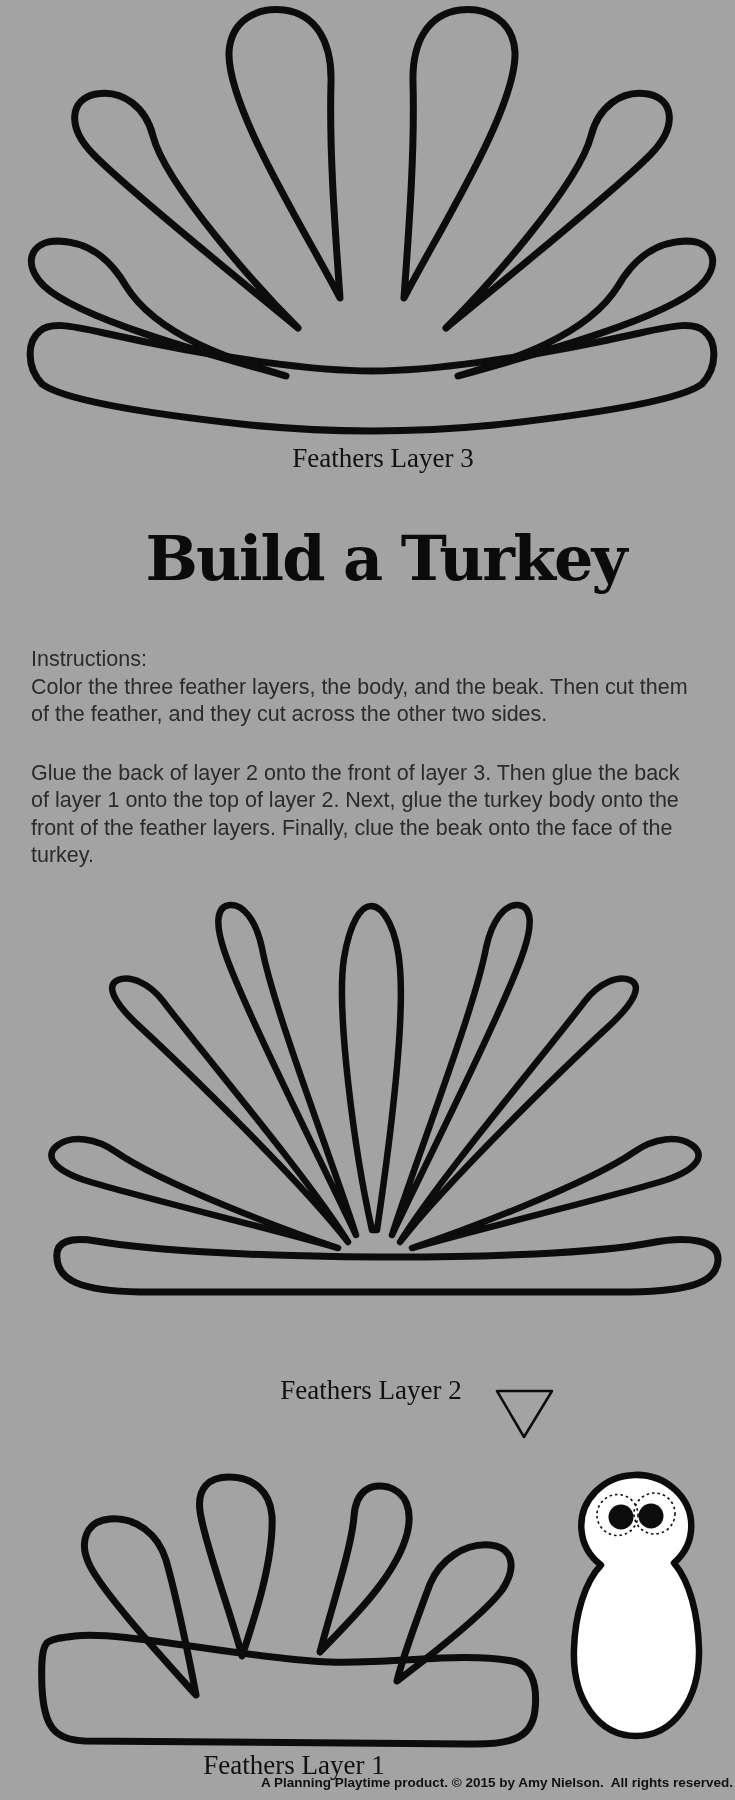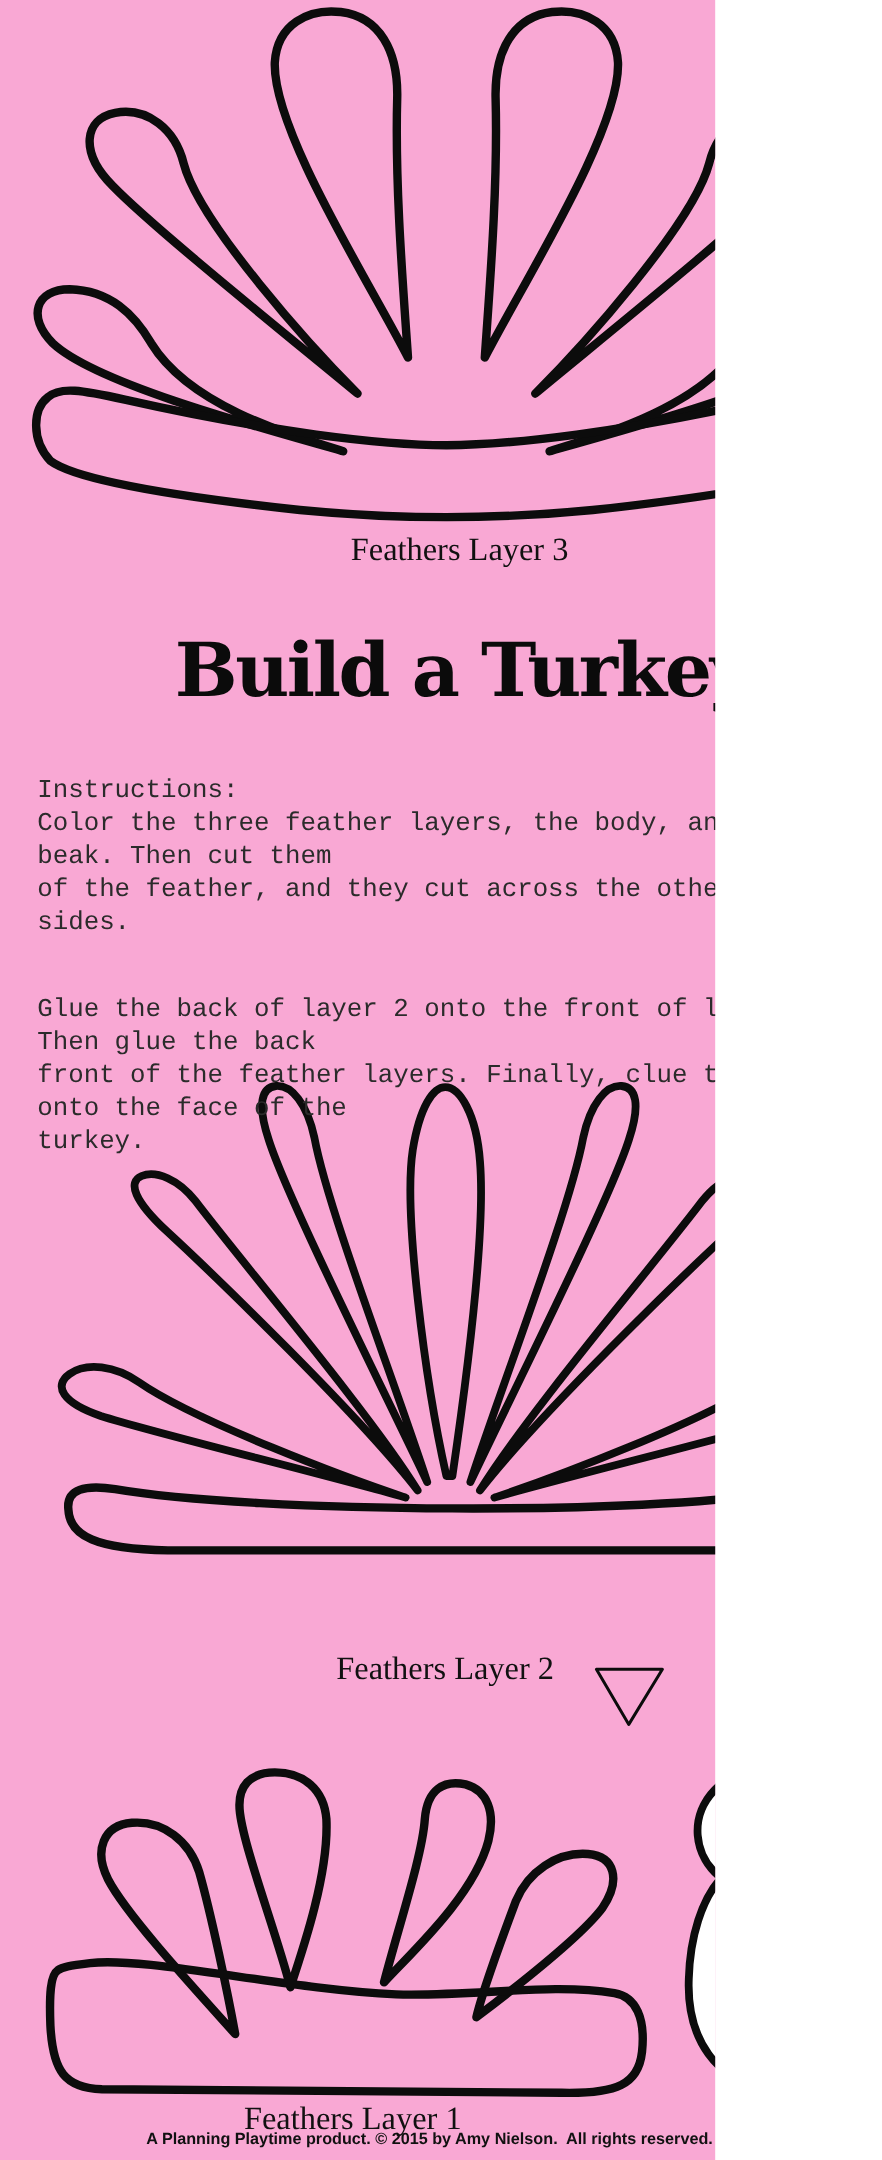--- a/index.html
+++ b/index.html
@@ -1,19 +1,19 @@
 <!DOCTYPE html>
 <html><head>
 <meta charset="utf-8">
 <style>
   html,body{margin:0;padding:0;background:#ffffff;}
   #page{
     position:relative;
-    width:596px;height:1800px;
-    background:#f9a8d4;
+    width:735px;height:1800px;
+    background:#a3a3a3;
     overflow:hidden;
     font-family:"Liberation Sans", sans-serif;
     color:#1a1a1a;
   }
   #art{position:absolute;left:0;top:0;width:735px;height:1800px;}
   .outline{fill:none;stroke:#0c0c0c;stroke-linecap:round;stroke-linejoin:round;}
   .w7{stroke-width:7px;}
   .w65{stroke-width:6.5px;}
   .thin{stroke-width:2.5px;}
   .serif-label{
@@ -34,24 +34,23 @@
     font-size:62px;
     letter-spacing:-2px;
     color:#0b0b0b;
   }
   #instructions{
     position:absolute;
     left:31px;top:646px;width:690px;
     font-size:21.5px;
     line-height:27.5px;
     color:#2b2b2b;
-    font-family:Liberation Mono, monospace;
   }
   #instructions .para{margin:0;}
-  #instructions .para2{margin-top:45px;}
+  #instructions .para2{margin-top:31px;}
   #footer{
     position:absolute;
     right:2px;top:1775px;
     font-size:13.5px;
     font-weight:bold;
     color:#111111;
     white-space:pre;
   }
 </style>
 </head>
@@ -106,20 +105,21 @@
   <div id="title">Build a Turkey</div>
 
   <div id="instructions">
     <div class="para">Instructions:</div>
     <div class="para">
       <div>Color the three feather layers, the body, and the beak. Then cut them</div>
       <div>of the feather, and they cut across the other two sides.</div>
     </div>
     <div class="para para2">
       <div>Glue the back of layer 2 onto the front of layer 3. Then glue the back</div>
+      <div>of layer 1 onto the top of layer 2. Next, glue the turkey body onto the</div>
       <div>front of the feather layers. Finally, clue the beak onto the face of the</div>
       <div>turkey.</div>
     </div>
   </div>
 
   <div class="serif-label" style="left:221px;top:1375px;">Feathers Layer 2</div>
 
   <div class="serif-label" style="left:144px;top:1750px;">Feathers Layer 1</div>
 
   <div id="footer">A Planning Playtime product. © 2015 by Amy Nielson.  All rights reserved.</div>

